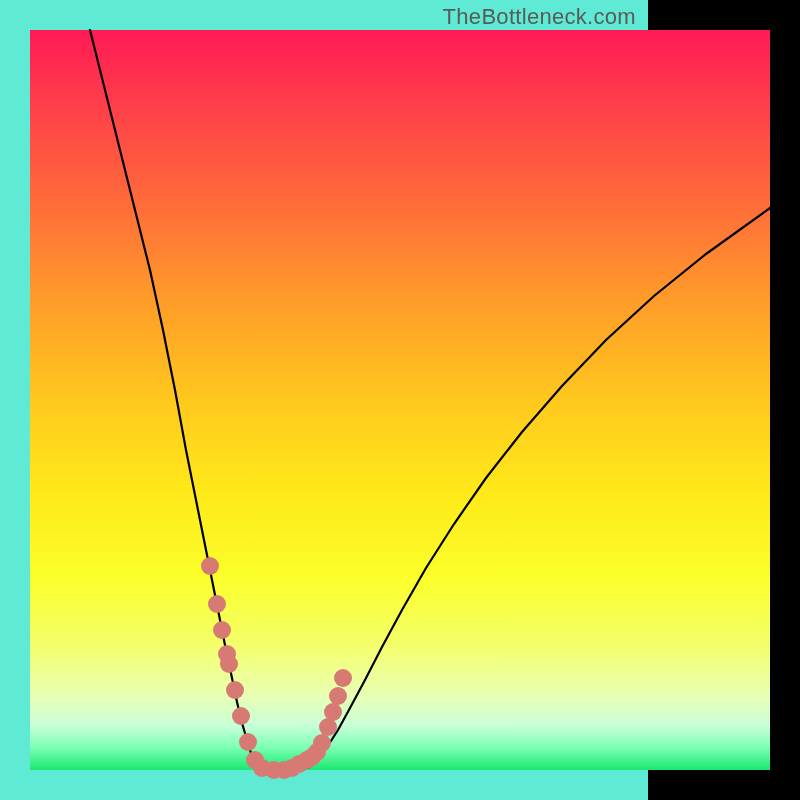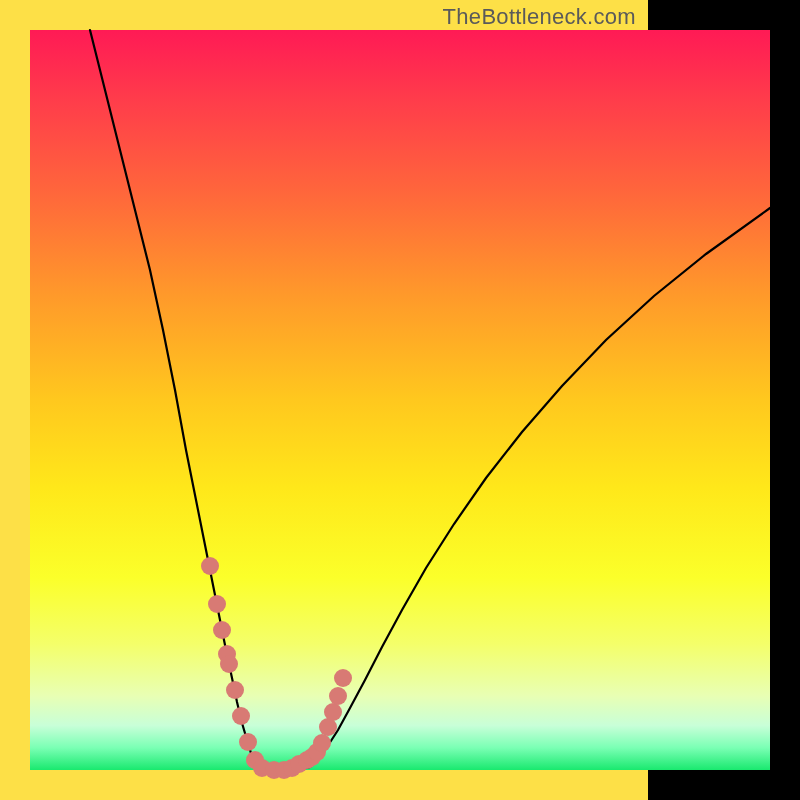--- a/index.html
+++ b/index.html
@@ -10,21 +10,21 @@
     overflow: hidden;
     background: #000;
     font-family: Arial, Helvetica, sans-serif;
   }
   .frame {
     position: absolute;
     top: 0;
     left: 0;
     width: 648px;
     height: 800px;
-    background: #fde047;
+    background: #5eead4;
   }
   .plot-area {
     position: absolute;
     top: 30px;
     left: 30px;
     width: 740px;
     height: 740px;
     background: linear-gradient(to bottom,
       #ff1a55 0%,
       #ff3e4a 10%,

